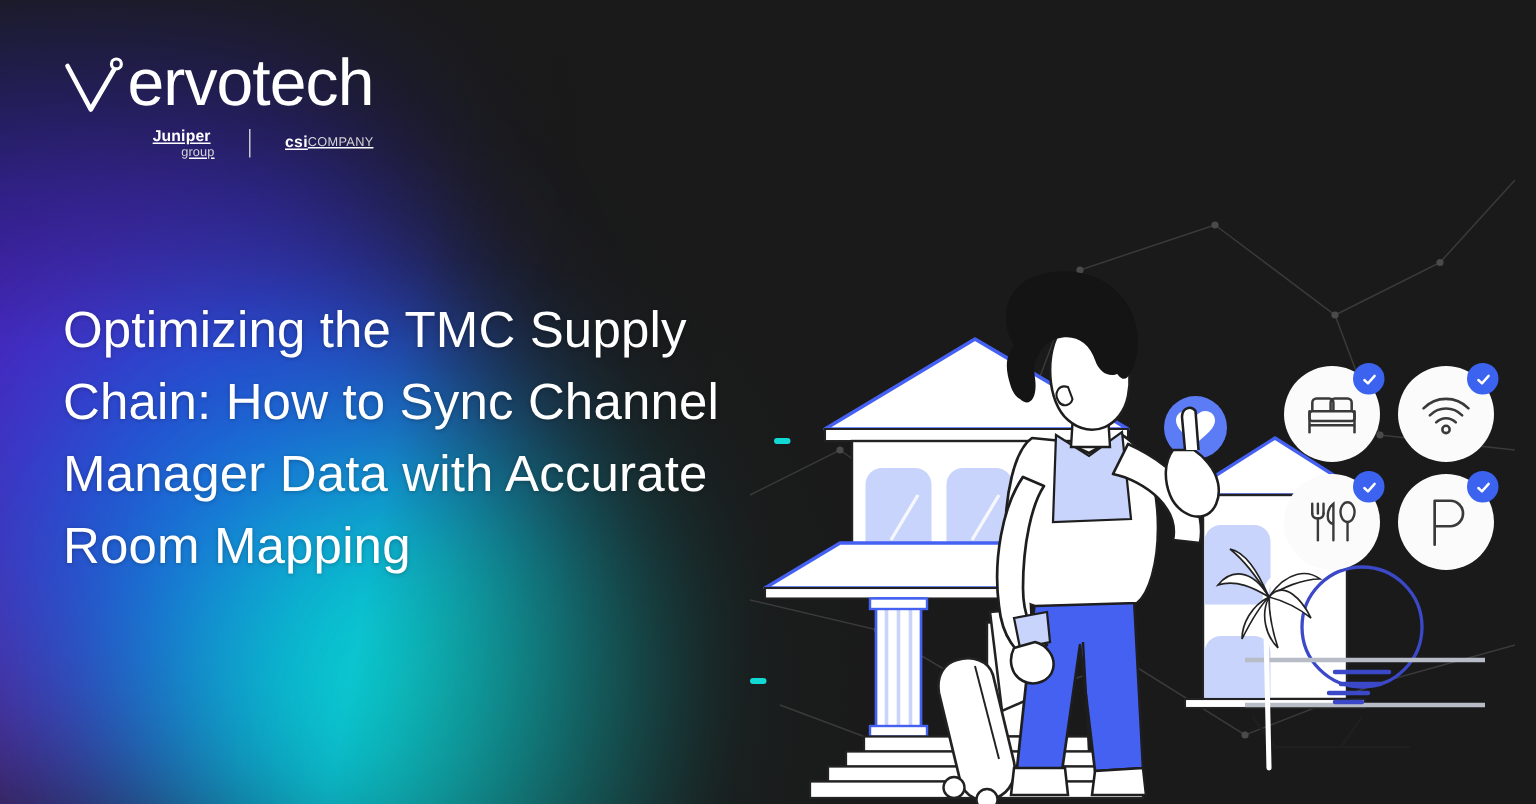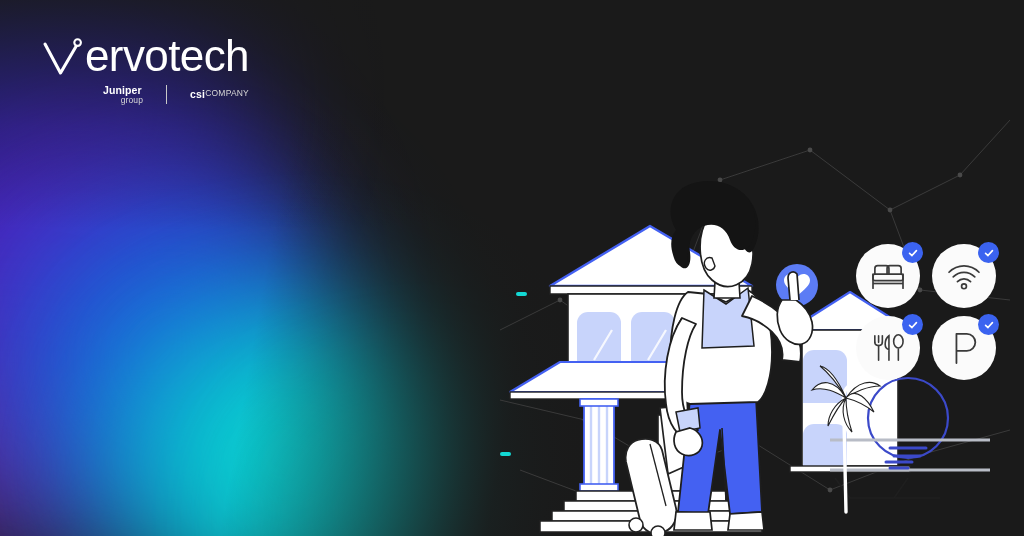--- a/index.html
+++ b/index.html
@@ -8,21 +8,20 @@
     width:1024px; height:536px;
     background:#151515;
     font-family:"Liberation Sans", sans-serif;
     overflow:hidden;
   }
   #banner {
     position:relative;
     width:1024px; height:536px;
     background:#1a1a1a;
     overflow:hidden;
-    text-align:center;
   }
 
   
   .bg-layer { position:absolute; inset:0; }
 
   .blob {
     position:absolute;
     border-radius:50%;
     filter:blur(62px);
   }
@@ -96,20 +95,21 @@
     letter-spacing:-.6px;
     line-height:46px;
     font-weight:400;
   }
   .logo-mark { margin-right:1px; margin-top:2px; }
   .logo-sub {
     margin-top:2px;
     align-self:flex-end;
     display:flex; align-items:center; gap:23px;
     color:#ffffff;
+    text-decoration:underline;
   }
   .logo-sub .jl { display:flex; flex-direction:column; line-height:1; }
   .logo-sub .jl .j { font-size:10.5px; font-weight:bold; letter-spacing:.1px; }
   .logo-sub .jl .g { font-size:8.5px; font-weight:400; color:#d6d6d6; letter-spacing:.1px;margin-left:19px; }
   .logo-sub .divider { width:1px; height:19px; background:#c9c9c9; }
   .logo-sub .cl { display:flex; flex-direction:row; line-height:1; }
   .logo-sub .cl .c { font-size:10.5px; font-weight:bold; letter-spacing:.2px; }
   .logo-sub .cl .co { font-size:8.5px; font-weight:400; color:#d6d6d6; letter-spacing:.2px; }
 
   
@@ -192,20 +192,21 @@
         <span class="g">group</span>
       </span>
       <span class="divider"></span>
       <span class="cl">
         <span class="c">csi</span>
         <span class="co">COMPANY</span>
       </span>
     </div>
   </div>
 
+  <h1 id="headline">Optimizing the TMC Supply Chain: How to Sync Channel Manager Data with Accurate Room Mapping</h1>
 
   <div id="illustration">
     <svg viewBox="0 0 534 536" fill="none" xmlns="http://www.w3.org/2000/svg" aria-hidden="true">
       <defs>
         <clipPath id="frame">
             <rect x="0" y="0" width="534" height="536"></rect>
           </clipPath>
       </defs>
       <g clip-path="url(#frame)">
 

